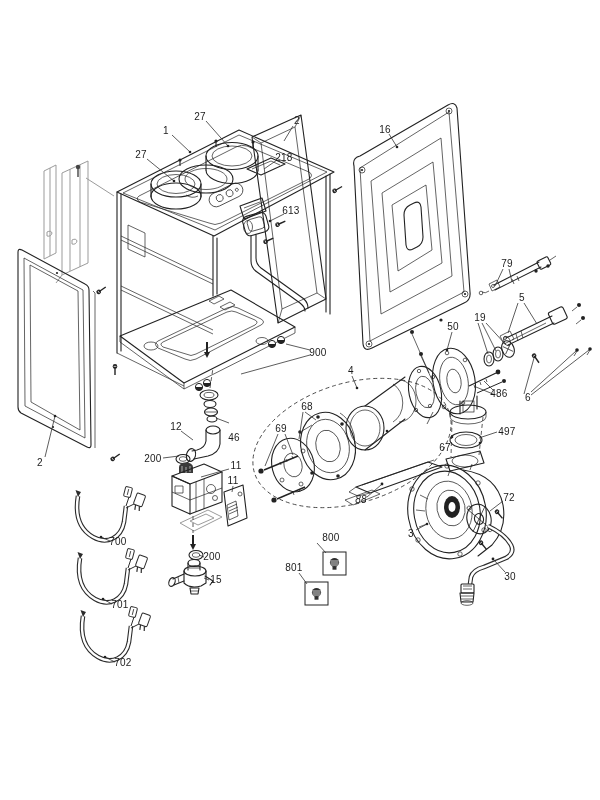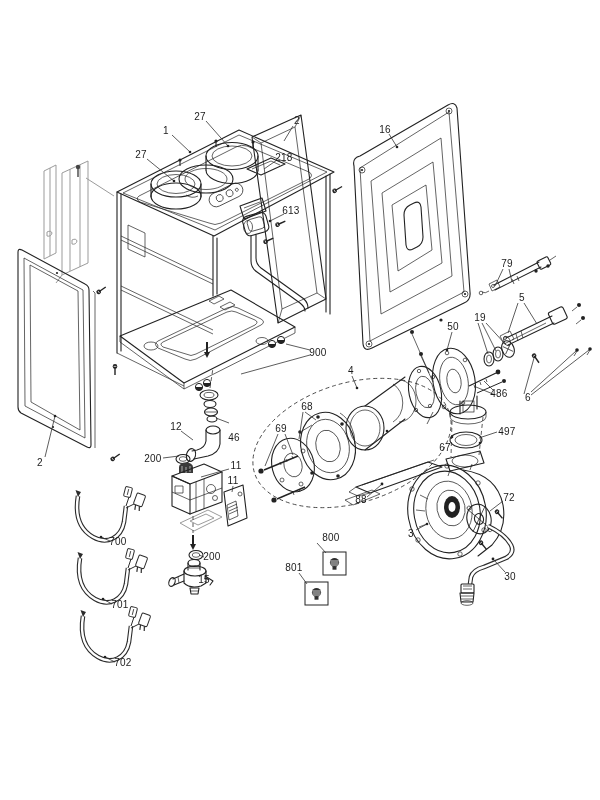--- a/index.html
+++ b/index.html
@@ -481,25 +481,25 @@
       <div class="callout" style="left: 307px; top: 407px;">68</div>
       <div class="callout" style="left: 281px; top: 429px;">69</div>
       <div class="callout" style="left: 453px; top: 327px;">50</div>
       <div class="callout" style="left: 480px; top: 318px;">19</div>
       <div class="callout" style="left: 507px; top: 264px;">79</div>
       <div class="callout" style="left: 522px; top: 298px;">5</div>
       <div class="callout" style="left: 499px; top: 394px;">486</div>
       <div class="callout" style="left: 528px; top: 398px;">6</div>
       <div class="callout" style="left: 423px; top: 448px; margin-left: 22px;">67</div>
       <div class="callout" style="left: 507px; top: 432px;">497</div>
-      <div class="callout" style="left: 361px; top: 500px;">88</div>
+      <div class="callout" style="left: 361px; top: 500px; font-style: italic;">88</div>
       <div class="callout" style="left: 411px; top: 534px;">3</div>
       <div class="callout" style="left: 509px; top: 498px;">72</div>
       <div class="callout" style="left: 510px; top: 577px;">30</div>
       <div class="callout" style="left: 118px; top: 542px;">700</div>
       <div class="callout" style="left: 120px; top: 605px;">701</div>
       <div class="callout" style="left: 123px; top: 663px;">702</div>
       <div class="callout" style="left: 312px; top: 538px; margin-left: 19px;">800</div>
       <div class="callout" style="left: 294px; top: 568px;">801</div>
       <div class="callout" style="left: 212px; top: 557px;">200</div>
-      <div class="callout" style="left: 204px; top: 580px;">15</div>
+      <div class="callout" style="left: 216px; top: 580px;">15</div>
     </div>
 </div>
 
 </body></html>

